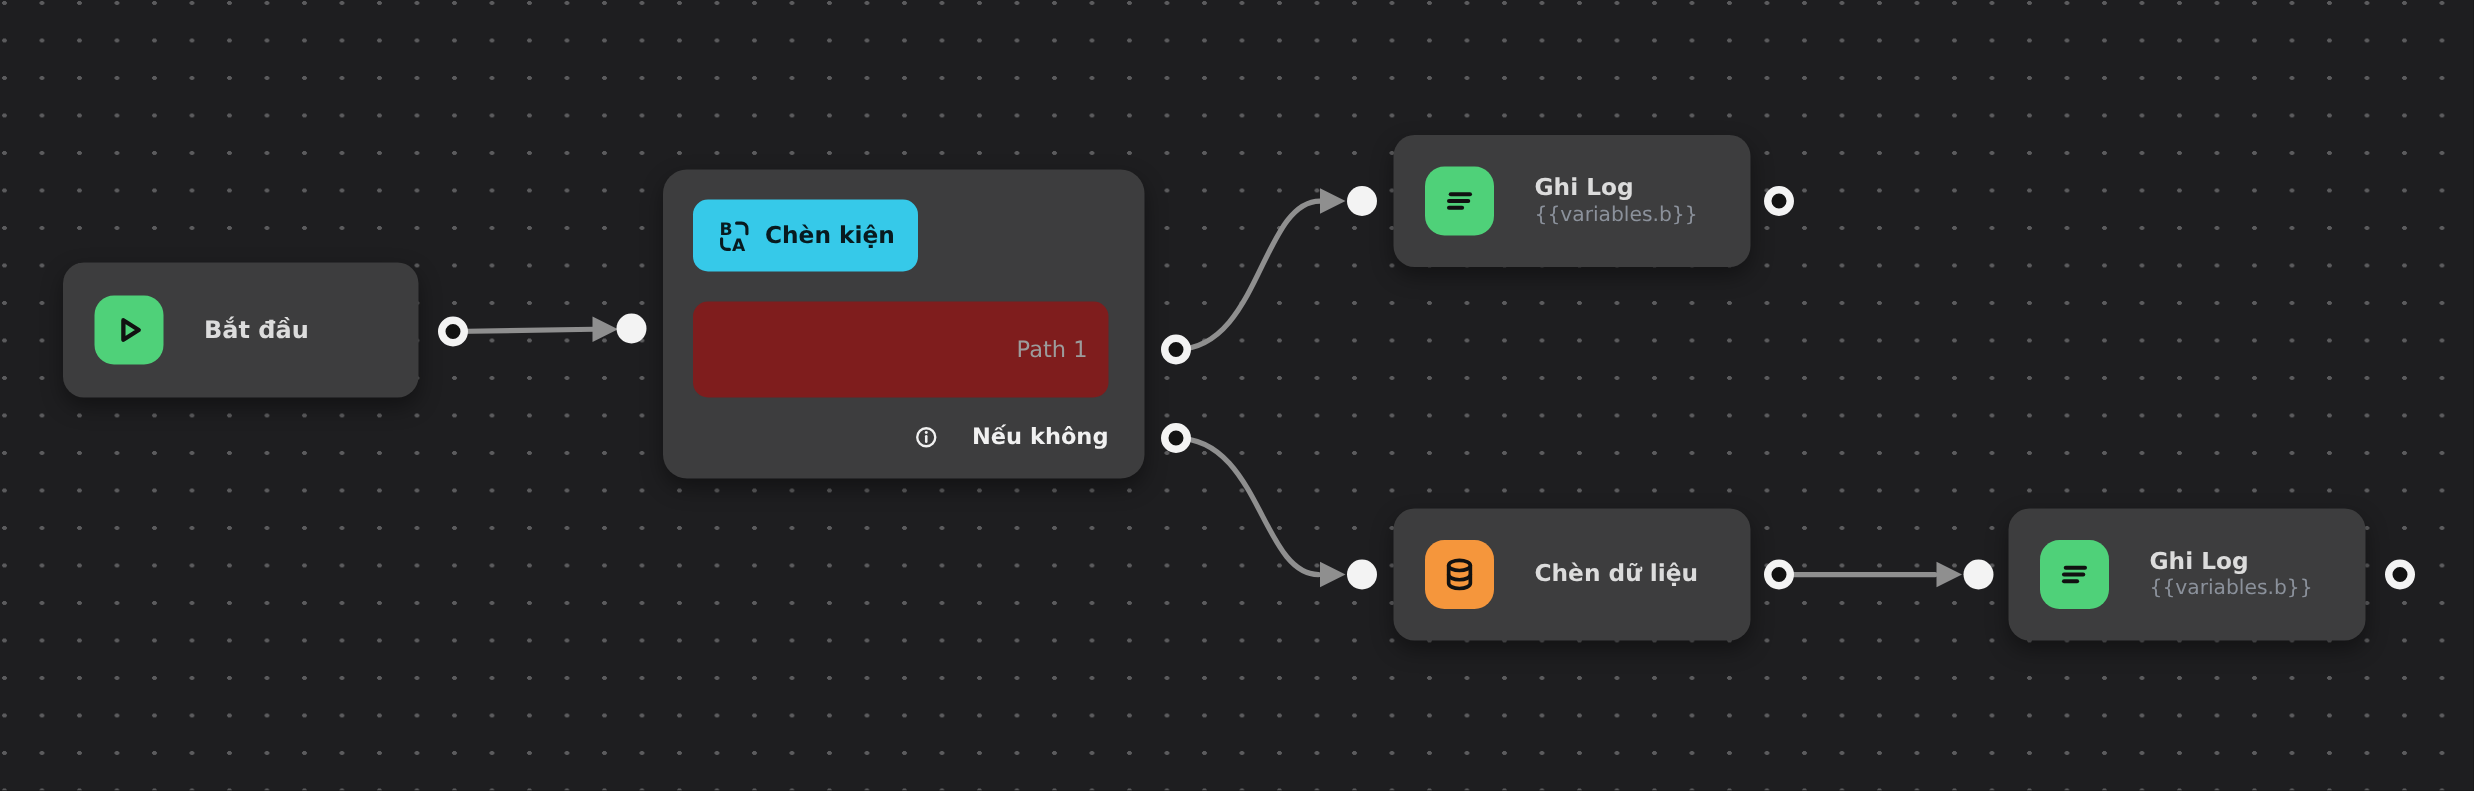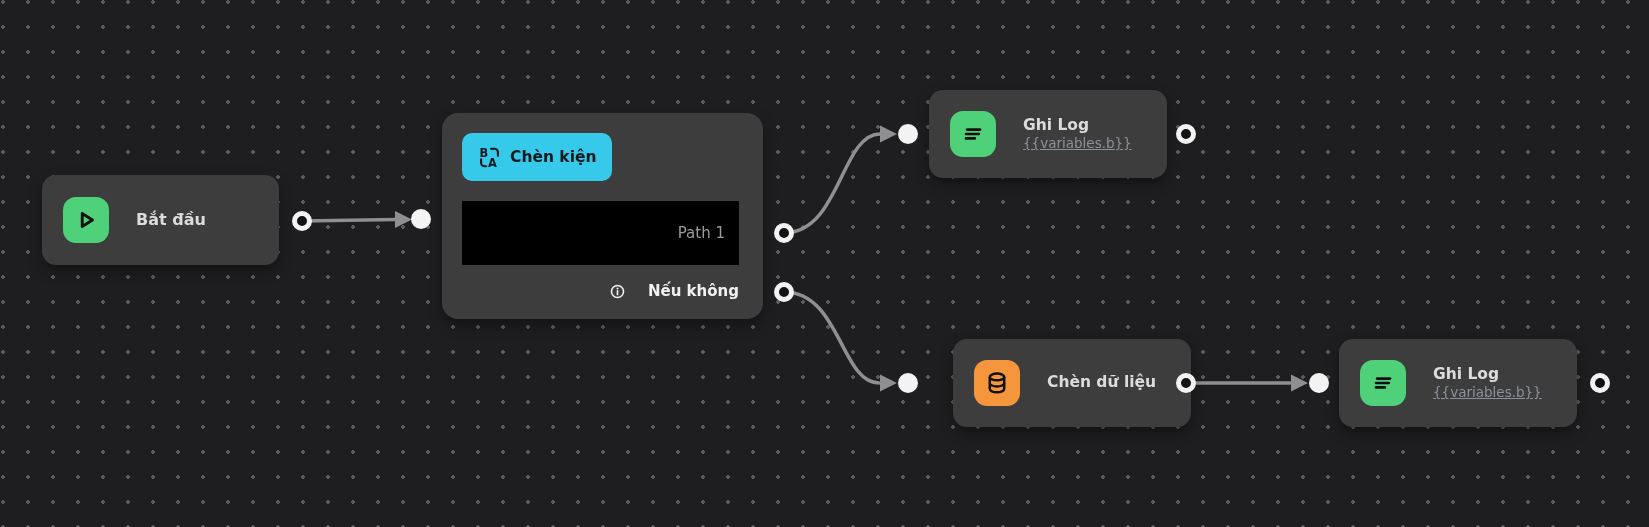--- a/index.html
+++ b/index.html
@@ -29,36 +29,36 @@
     gap:27px;
   }
   .node-icon{
     flex:0 0 auto;
     width:46px;height:46px;border-radius:13px;
     display:flex;align-items:center;justify-content:center;
   }
   .icon-green{background:#4fd179;}
   .icon-orange{background:#f5963c;}
   .node-title{font-size:15.5px;font-weight:700;color:#dcdcdc;line-height:1.25;}
-  .node-sub{font-size:13.5px;color:#8b919b;line-height:1.25;text-decoration:underline;}
+  .node-sub{font-size:13.5px;color:#8b919b;line-height:1.25;}
 
   .condition-node{
     position:absolute;left:442px;top:113px;width:321px;height:206px;
     background:#3d3d3e;border-radius:16px;
     box-shadow:0 6px 14px rgba(0,0,0,.38);
   }
   .cond-badge{
     position:absolute;left:20px;top:20px;height:48px;
     background:#36c9e9;border-radius:10px;
     display:flex;align-items:center;gap:8px;padding:0 15px;
     color:#081a1f;font-size:15.5px;font-weight:700;
   }
   .cond-path{
     position:absolute;left:20px;top:88px;width:277px;height:64px;
-    background:#000000;border-radius:0;
+    background:#7f1d1d;border-radius:10px;
     display:flex;align-items:center;justify-content:flex-end;
     padding-right:14px;color:#9c9c9c;font-size:15px;
   }
   .cond-else{
     position:absolute;right:24px;top:164px;height:28px;
     display:flex;align-items:center;justify-content:flex-end;gap:22px;
     color:#f1f1f1;font-size:15px;font-weight:700;
   }
 
   .port{position:absolute;width:20px;height:20px;border-radius:50%;}
@@ -136,21 +136,21 @@
         <line x1="6" y1="12" x2="17" y2="12" stroke="#111" stroke-width="2.3" stroke-linecap="round"></line>
         <line x1="6" y1="15.8" x2="13.5" y2="15.8" stroke="#111" stroke-width="2.3" stroke-linecap="round"></line>
       </svg>
     </div>
     <div>
       <div class="node-title">Ghi Log</div>
       <div class="node-sub">{{variables.b}}</div>
     </div>
   </div>
 
-  <div class="node" style="left:929px;top:339px;width:238px;height:88px;margin-left:24px;">
+  <div class="node" style="left:929px;top:339px;width:238px;height:88px;">
     <div class="node-icon icon-orange">
       <svg width="28" height="28" viewBox="0 0 24 24">
         <ellipse cx="12" cy="6.8" rx="6.2" ry="2.9" fill="none" stroke="#111" stroke-width="2.1"></ellipse>
         <path d="M5.8 6.8 V17 c0 1.7 2.8 3 6.2 3 s6.2-1.3 6.2-3 V6.8" fill="none" stroke="#111" stroke-width="2.1"></path>
         <path d="M5.8 12 c0 1.7 2.8 3 6.2 3 s6.2-1.3 6.2-3" fill="none" stroke="#111" stroke-width="2.1"></path>
       </svg>
     </div>
     <div>
       <div class="node-title">Chèn dữ liệu</div>
     </div>

